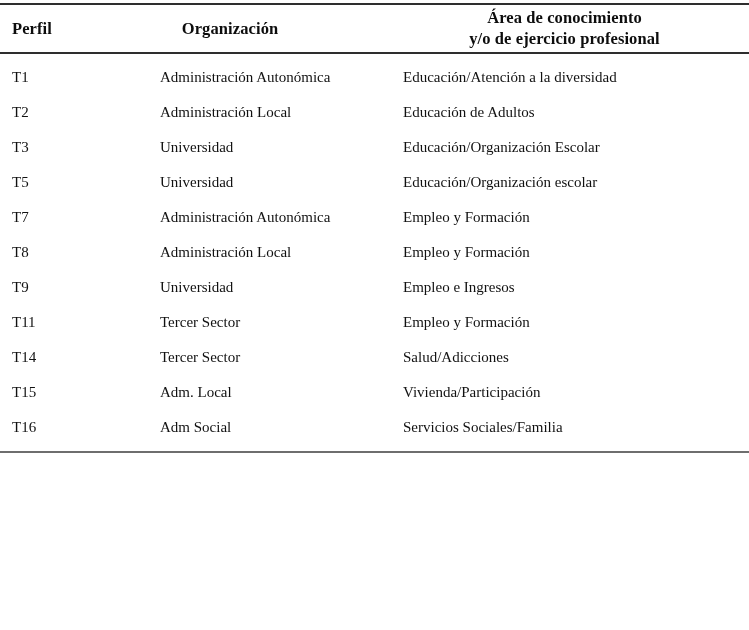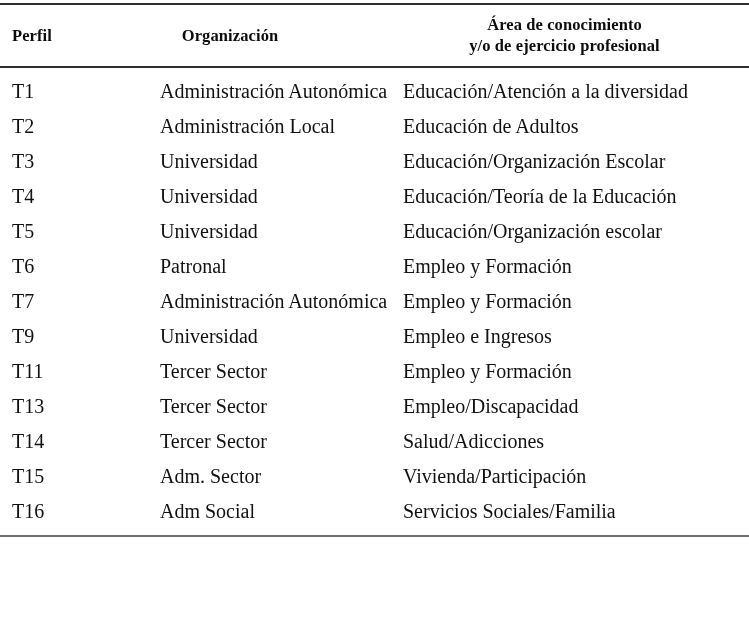--- a/index.html
+++ b/index.html
@@ -49,42 +49,42 @@
 
   thead th {
     font-weight: bold;
     font-size: 16.5px;
     padding: 0;
     vertical-align: middle;
     color: #0d0d0d;
     letter-spacing: .1px;
   }
 
-  .head-row { height: 61px; }
+  .head-row { height: 47px; }
 
   th.col-perfil {
     width: 80px;
     text-align: left;
     padding-left: 12px;
     box-sizing: border-box;
   }
   th.col-institucion {
     width: 300px;
     text-align: center;
     box-sizing: border-box;
   }
   th.col-area {
     width: 369px;
     box-sizing: border-box;
     line-height: 1.22;
   }
   th.col-area .ln { display: block; white-space: nowrap; }
 
   tbody td {
-    font-size: 20px;
+    font-size: 15px;
     font-weight: normal;
     padding: 0;
     height: 35px;
     line-height: 35px;
     vertical-align: middle;
     white-space: nowrap;
     color: #111111;
   }
   td.cell-perfil {
     width: 80px;
@@ -141,62 +141,52 @@
         <td class="cell-perfil">T2</td>
         <td class="cell-institucion">Administración Local</td>
         <td class="cell-area">Educación de Adultos</td>
       </tr>
       <tr>
         <td class="cell-perfil">T3</td>
         <td class="cell-institucion">Universidad</td>
         <td class="cell-area">Educación/Organización Escolar</td>
       </tr>
       <tr>
-        <td class="cell-perfil">T4</td>
-        <td class="cell-institucion">Universidad</td>
-        <td class="cell-area">Educación/Teoría de la Educación</td>
-      </tr>
-      <tr>
         <td class="cell-perfil">T5</td>
         <td class="cell-institucion">Universidad</td>
         <td class="cell-area">Educación/Organización escolar</td>
       </tr>
       <tr>
-        <td class="cell-perfil">T6</td>
-        <td class="cell-institucion">Patronal</td>
+        <td class="cell-perfil">T7</td>
+        <td class="cell-institucion">Administración Autonómica</td>
         <td class="cell-area">Empleo y Formación</td>
       </tr>
       <tr>
-        <td class="cell-perfil">T7</td>
-        <td class="cell-institucion">Administración Autonómica</td>
+        <td class="cell-perfil">T8</td>
+        <td class="cell-institucion">Administración Local</td>
         <td class="cell-area">Empleo y Formación</td>
       </tr>
       <tr>
         <td class="cell-perfil">T9</td>
         <td class="cell-institucion">Universidad</td>
         <td class="cell-area">Empleo e Ingresos</td>
       </tr>
       <tr>
         <td class="cell-perfil">T11</td>
         <td class="cell-institucion">Tercer Sector</td>
         <td class="cell-area">Empleo y Formación</td>
       </tr>
       <tr>
-        <td class="cell-perfil">T13</td>
-        <td class="cell-institucion">Tercer Sector</td>
-        <td class="cell-area">Empleo/Discapacidad</td>
-      </tr>
-      <tr>
         <td class="cell-perfil">T14</td>
         <td class="cell-institucion">Tercer Sector</td>
         <td class="cell-area">Salud/Adicciones</td>
       </tr>
       <tr>
         <td class="cell-perfil">T15</td>
-        <td class="cell-institucion">Adm. Sector</td>
+        <td class="cell-institucion">Adm. Local</td>
         <td class="cell-area">Vivienda/Participación</td>
       </tr>
       <tr>
         <td class="cell-perfil">T16</td>
         <td class="cell-institucion">Adm Social</td>
         <td class="cell-area">Servicios Sociales/Familia</td>
       </tr>
     </tbody>
   </table>
 

